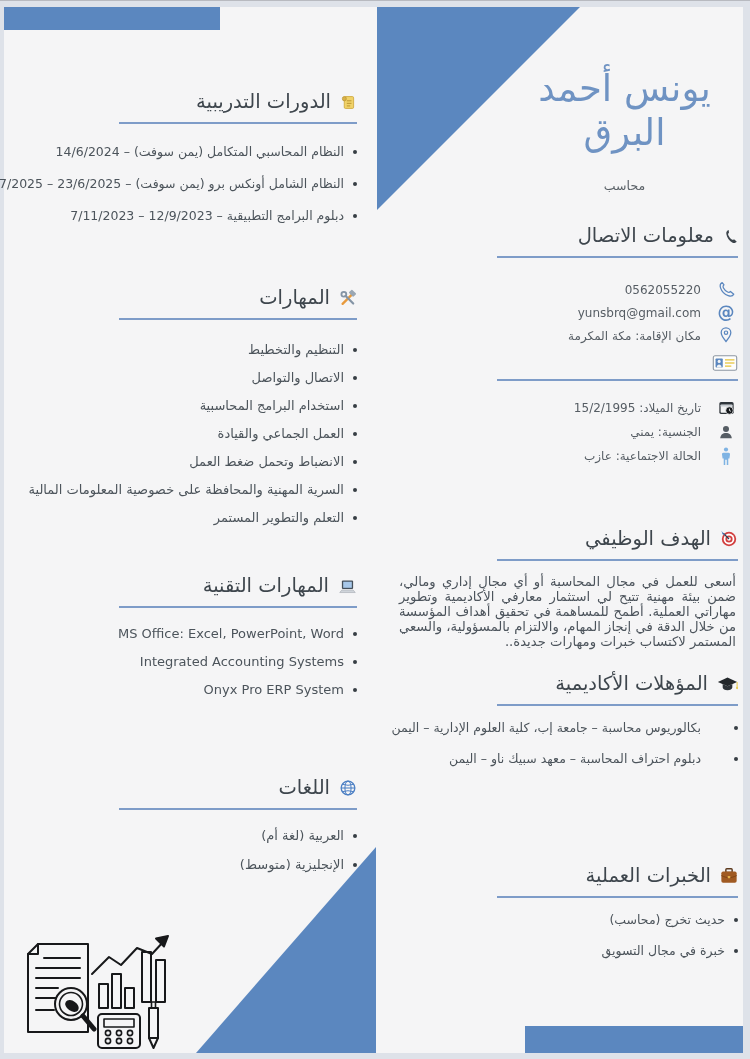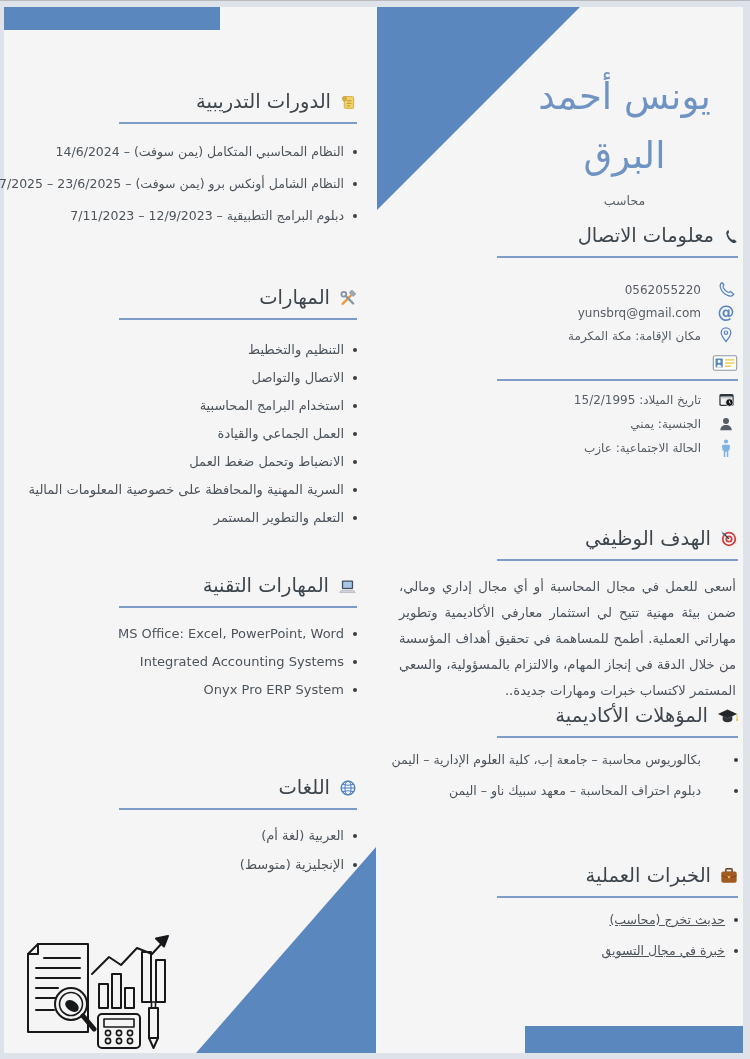--- a/index.html
+++ b/index.html
@@ -30,35 +30,35 @@
   #sec-skills .blist{margin-top:20px;}
   #sec-skills li{margin-bottom:9px;}
   #sec-tech .blist{margin-top:16px;}
   #sec-tech li{margin-bottom:9px;}
   #sec-tech li .txt{direction:ltr;unicode-bidi:embed;}
   #sec-languages .blist{margin-top:16px;}
   #sec-languages li{margin-bottom:10px;}
   #sec-quals .blist{margin-top:12px;}
   #sec-quals li{margin-bottom:12px;font-size:12.5px;gap:33px;}
   #sec-exper .blist{margin-top:12px;}
-  #sec-exper li{margin-bottom:12px;font-size:12.5px;text-decoration:underline;}
+  #sec-exper li{margin-bottom:12px;font-size:12.5px;}
   
   .name-block{position:absolute;left:500px;top:60px;width:241px;text-align:center;direction:rtl;}
-  .name{font-size:37px;line-height:59px;color:var(--name-blue,#6f93c3);}
-  .job{font-size:12.5px;color:#5a6167;margin-top:8px;}
+  .name{font-size:37px;line-height:44px;color:var(--name-blue,#6f93c3);}
+  .job{font-size:12.5px;color:#5a6167;margin-top:23px;}
   
   .crow{display:flex;align-items:center;gap:13px;direction:rtl;height:23px;}
   .contact-list{margin-top:20px;}
-  .personal-list{margin-top:7px;}
+  .personal-list{margin-top:15px;}
   .personal-list .crow{height:24px;}
   .cicon{flex:none;width:24px;display:inline-flex;justify-content:center;align-items:center;}
   .ctext{font-size:12px;color:#565d64;}
   .at-glyph{font-size:17px;font-weight:bold;color:#5b87bf;line-height:17px;}
   
-  .objective{margin:13px 2px 0 6px;font-size:13.2px;line-height:26px;color:#4c545c;
+  .objective{margin:13px 2px 0 6px;font-size:13.2px;line-height:15px;color:#4c545c;
              text-align:justify;direction:rtl;}
   .illus{position:absolute;left:10px;top:925px;}
 </style>
 </head>
 <body>
 
 <div class="viewport">
   <div class="page">
 
     <svg class="deco" width="739" height="1046" viewBox="0 0 739 1046">
@@ -296,21 +296,21 @@
             <line x1="10" y1="10" x2="3.6" y2="3.6" stroke="#2e4053" stroke-width="1.4"></line>
             <path d="M3.6 3.6 L1.6 0.9 L2.7 4.7 L6.4 5.4 Z" fill="#4d80c4"></path>
           </svg>
         </span>
         <span class="sec-title">الهدف الوظيفي</span>
       </div>
       <div class="sec-line"></div>
       <p class="objective">أسعى للعمل في مجال المحاسبة أو أي مجال إداري ومالي، ضمن بيئة مهنية تتيح لي استثمار معارفي الأكاديمية وتطوير مهاراتي العملية. أطمح للمساهمة في تحقيق أهداف المؤسسة من خلال الدقة في إنجاز المهام، والالتزام بالمسؤولية، والسعي المستمر لاكتساب خبرات ومهارات جديدة..</p>
     </section>
 
-    <section class="rsec" id="sec-quals" style="top:696px">
+    <section class="rsec" id="sec-quals" style="top:664px">
       <div class="sec-head">
         <span class="sec-icon">
           <svg width="21" height="17" viewBox="0 0 24 18">
             <path d="M12 1 L23 6 L12 11 L1 6 Z" fill="#23272b"></path>
             <path d="M6.5 8.5 L6.5 12.5 C6.5 14.2 9 15.6 12 15.6 C15 15.6 17.5 14.2 17.5 12.5 L17.5 8.5 L12 11 Z" fill="#2e3338"></path>
             <line x1="23" y1="6" x2="23" y2="12" stroke="#e9cb52" stroke-width="1.2"></line>
             <circle cx="23" cy="13" r="1.3" fill="#e9cb52"></circle>
           </svg>
         </span>
         <span class="sec-title">المؤهلات الأكاديمية</span>

